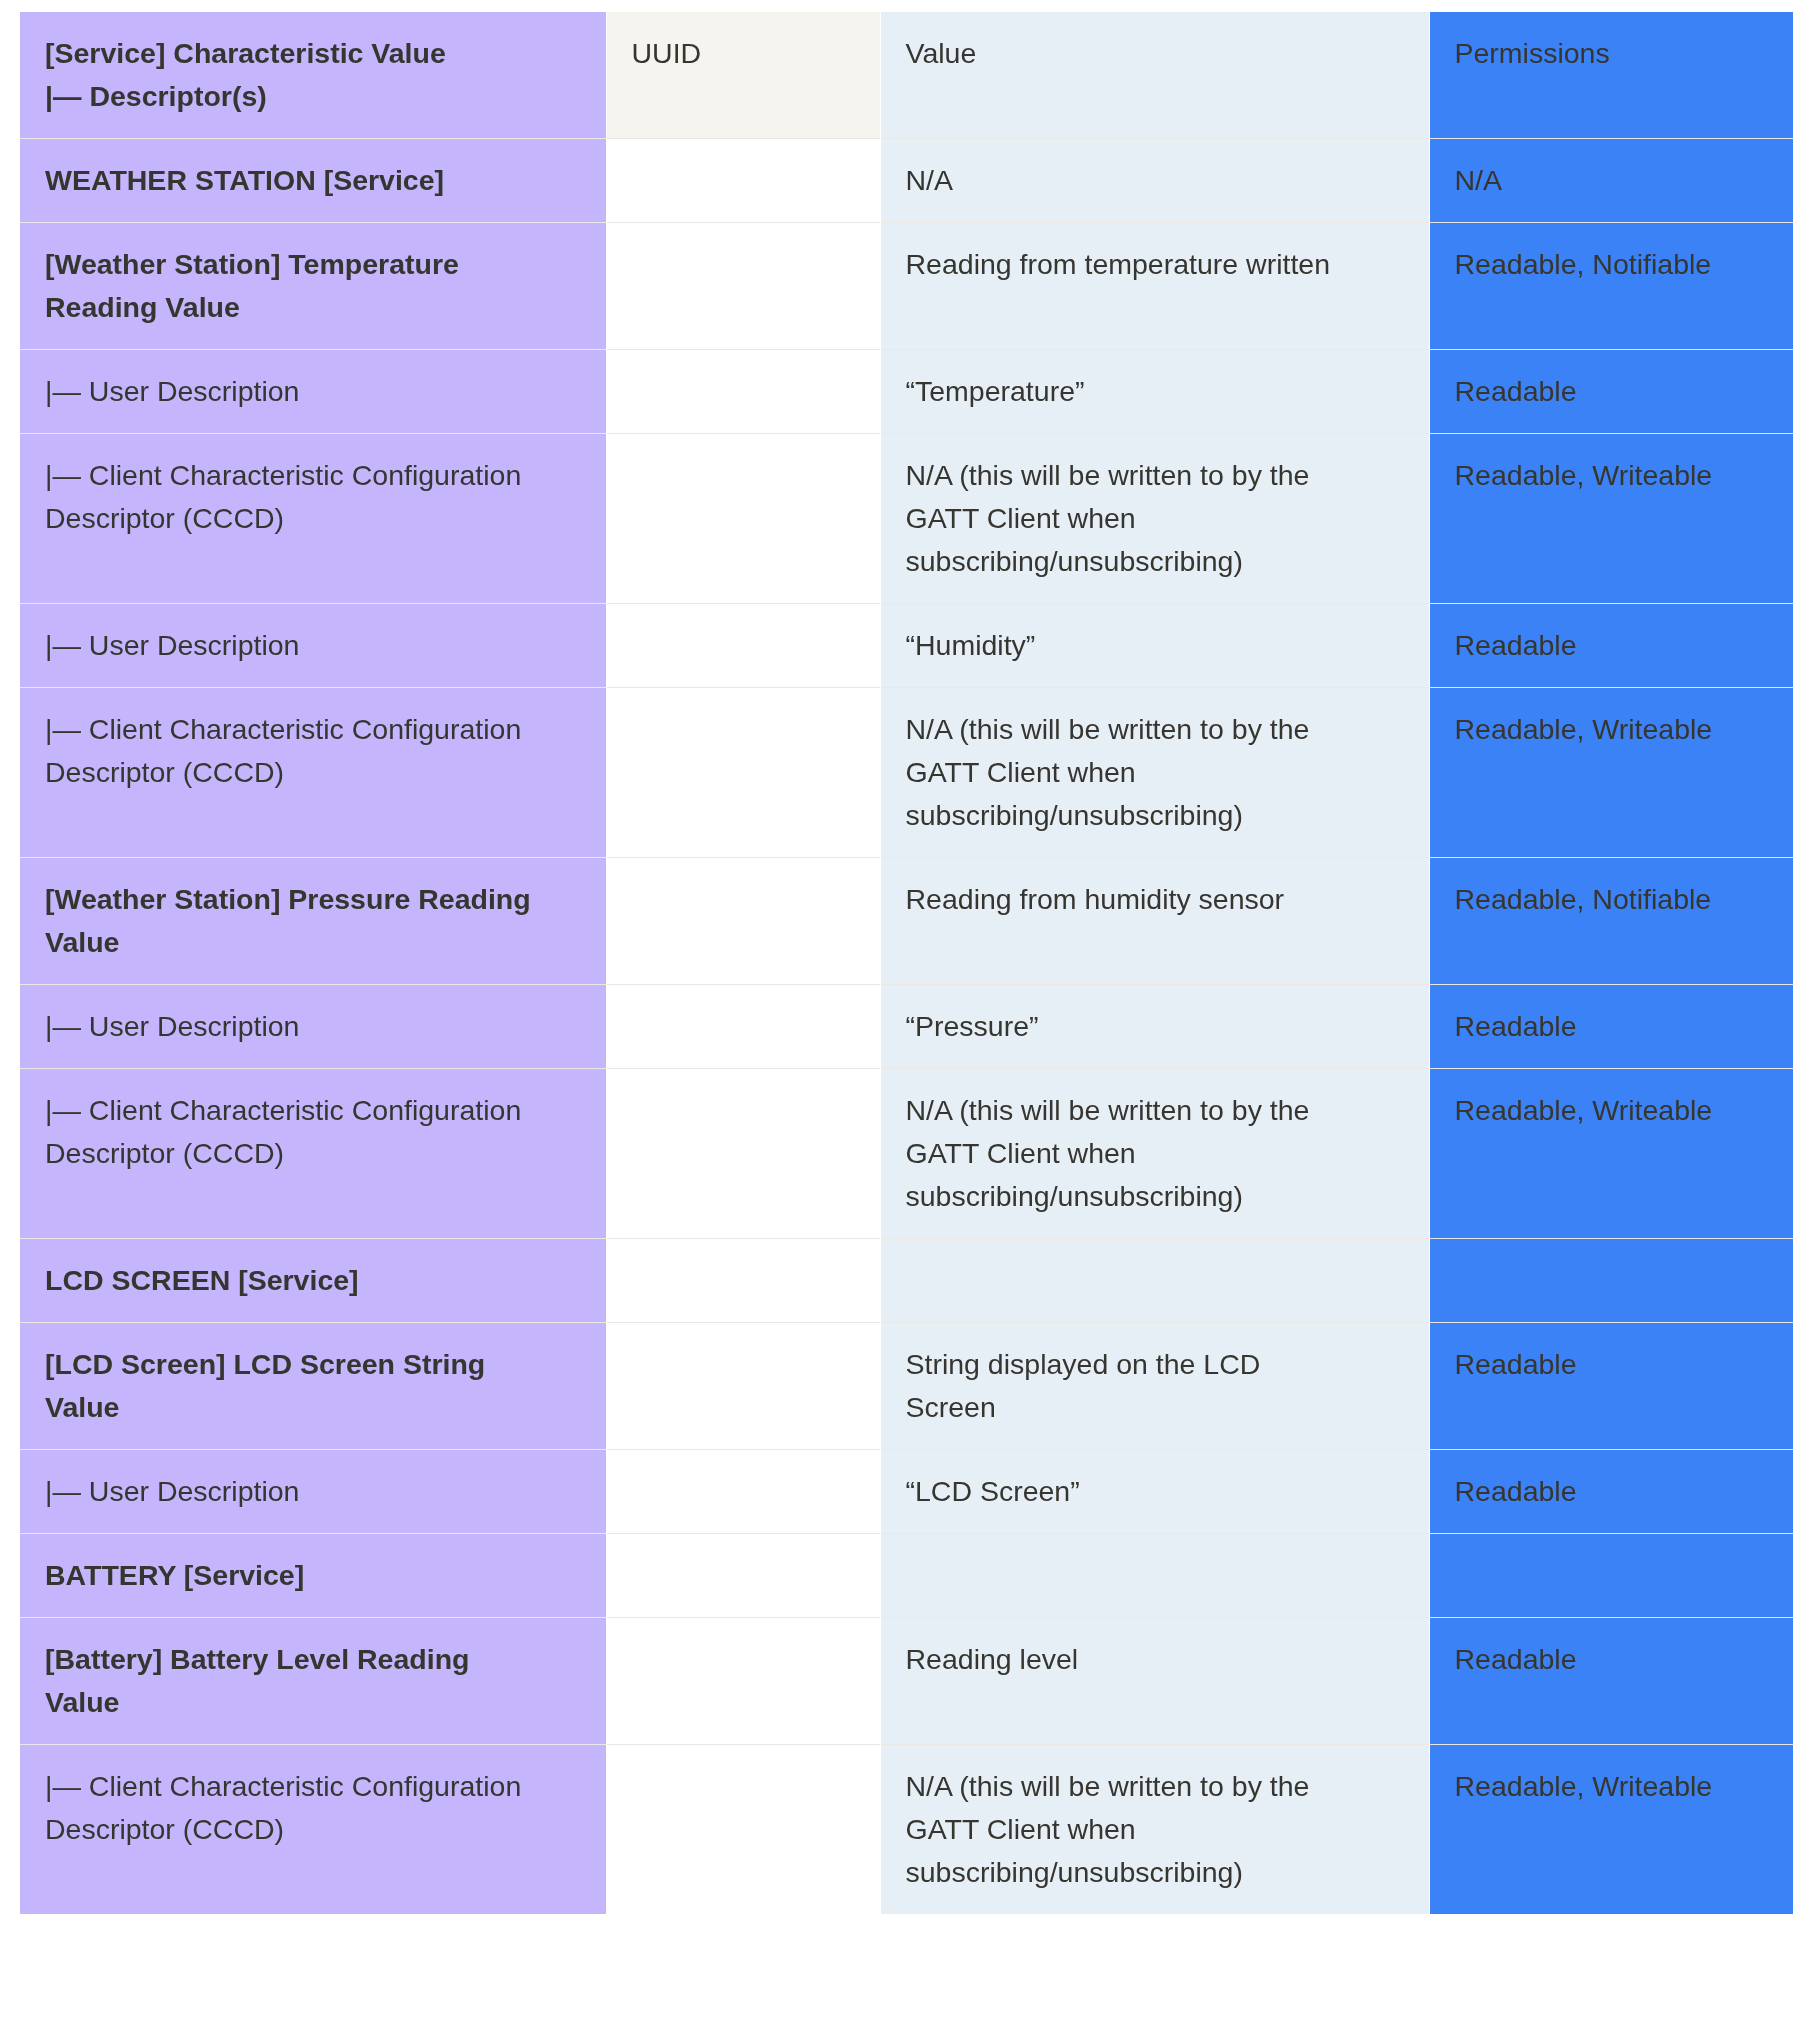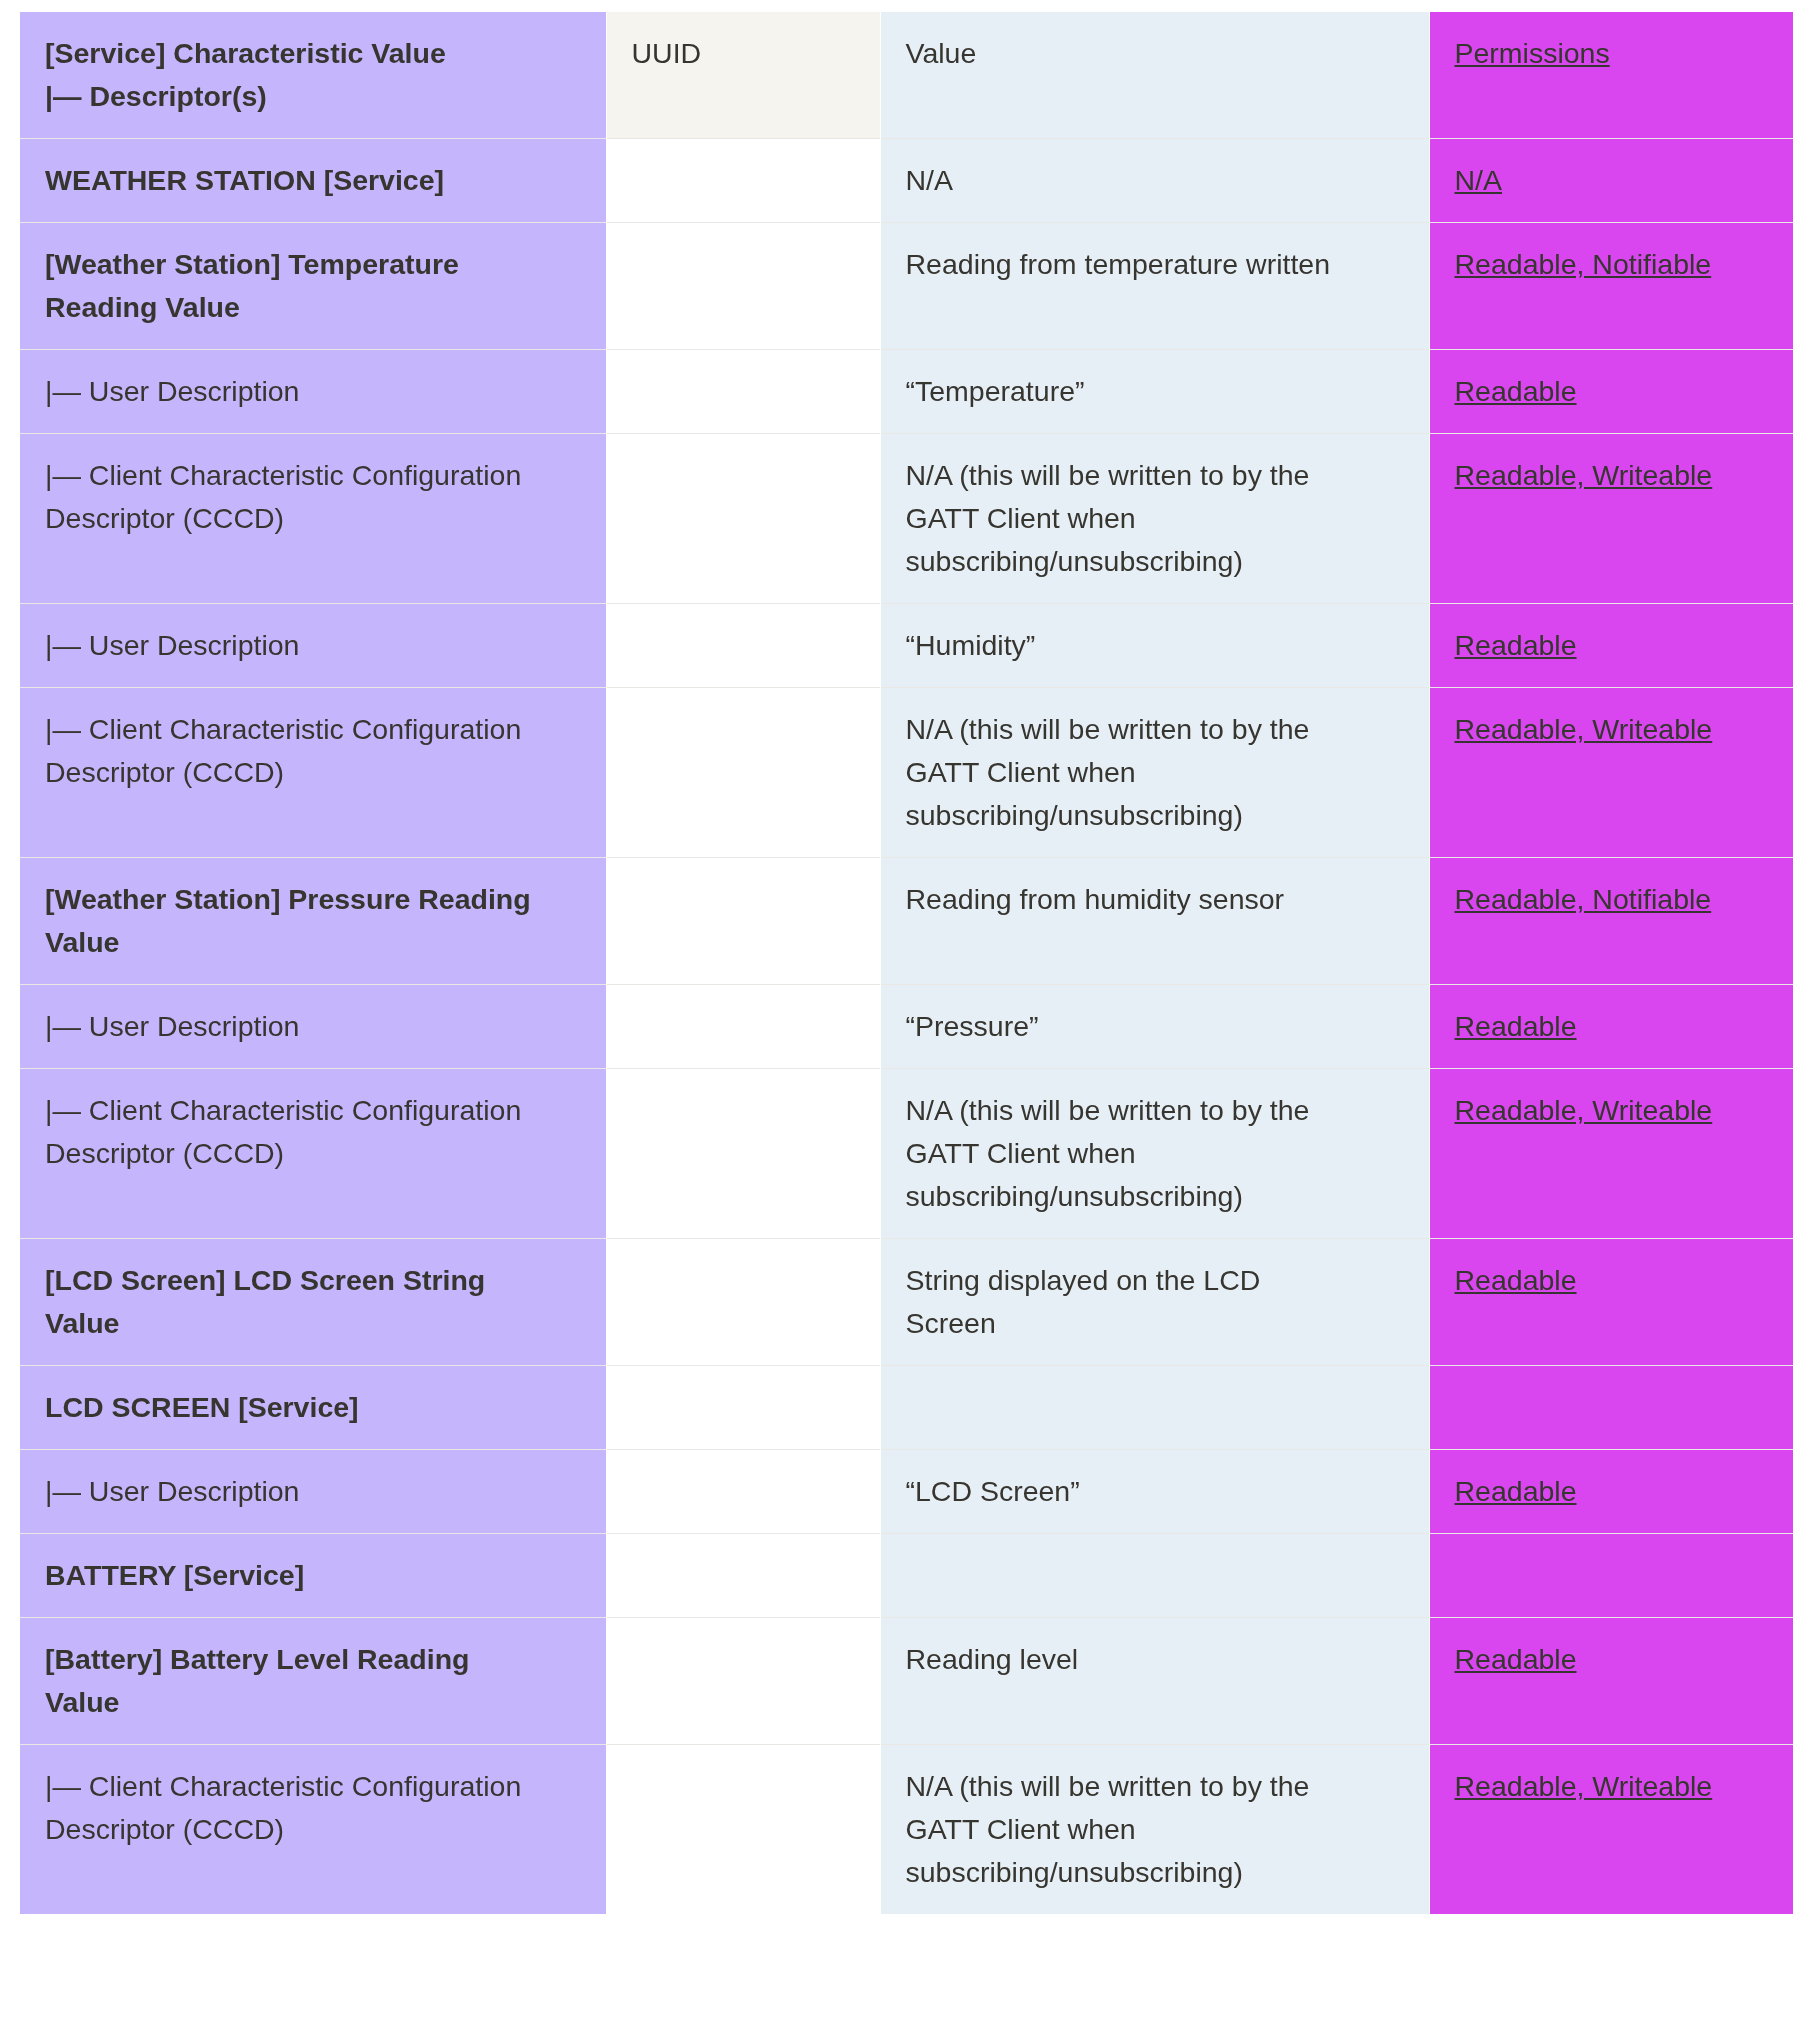--- a/index.html
+++ b/index.html
@@ -31,21 +31,21 @@
     font-weight: 400;
     white-space: pre-line;
     overflow: hidden;
   }
   tr + tr td, tr + tr th { border-top: 1.9px solid #e9e8e5; }
   td + td, th + th { border-left: 1.9px solid rgba(255,255,255,0.65); }
 
   .c1 { background: #c4b5fd; }
   .c2 { background: #ffffff; }
   .c3 { background: #e7eff6; }
-  .c4 { background: #d946ef; text-decoration: underline; }
+  .c4 { background: #3b82f6; }
   .c2-head { background: #f6f4ee; margin-left: 28px; }
   .bold { font-weight: 700; }
 </style>
 </head>
 <body>
 
 <div class="table-wrap">
   <table>
     <colgroup>
       <col style="width:586px">
@@ -132,33 +132,33 @@
       <td class="c1">|— Client Characteristic Configuration
 Descriptor (CCCD)</td>
       <td class="c2"></td>
       <td class="c3">N/A (this will be written to by the
 GATT Client when
 subscribing/unsubscribing)</td>
       <td class="c4">Readable, Writeable</td>
     </tr>
 
     <tr>
+      <td class="c1 bold">LCD SCREEN [Service]</td>
+      <td class="c2"></td>
+      <td class="c3"></td>
+      <td class="c4"></td>
+    </tr>
+
+    <tr>
       <td class="c1 bold">[LCD Screen] LCD Screen String
 Value</td>
       <td class="c2"></td>
       <td class="c3">String displayed on the LCD
 Screen</td>
       <td class="c4">Readable</td>
-    </tr>
-
-    <tr>
-      <td class="c1 bold">LCD SCREEN [Service]</td>
-      <td class="c2"></td>
-      <td class="c3"></td>
-      <td class="c4"></td>
     </tr>
 
     <tr>
       <td class="c1">|— User Description</td>
       <td class="c2"></td>
       <td class="c3">“LCD Screen”</td>
       <td class="c4">Readable</td>
     </tr>
 
     <tr>

